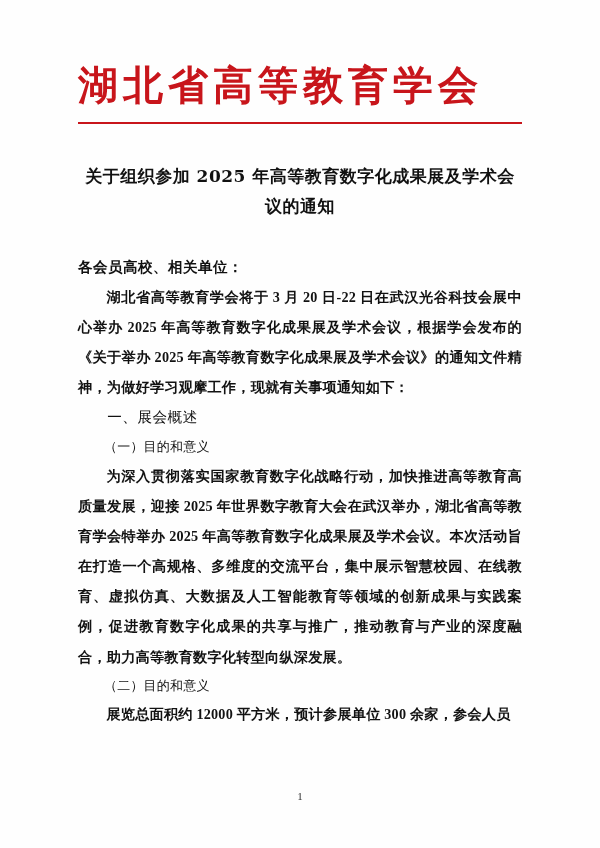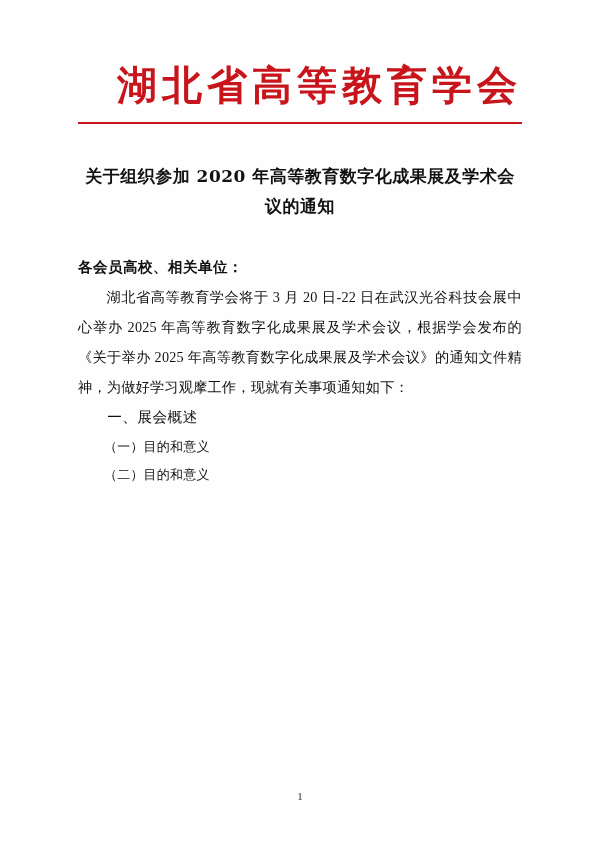--- a/index.html
+++ b/index.html
@@ -17,21 +17,21 @@
   .page {
     position: relative;
     width: 600px;
     height: 848px;
     box-sizing: border-box;
     padding: 0 78px;
     background: #fefefe;
   }
   .masthead {
     padding-top: 62px;
-    text-align: right;
+    text-align: left;
   }
   .masthead-title {
     font-family: "DejaVu Serif", "Liberation Serif", serif;
     font-weight: bold;
     font-size: 40px;
     letter-spacing: 5px;
     color: #c8151b;
     line-height: 1.15;
     white-space: nowrap;
   }
@@ -64,20 +64,21 @@
   }
   p.para {
     margin: 0;
     font-size: 14.2px;
     line-height: 2.12;
     text-align: justify;
     text-justify: inter-ideograph;
     letter-spacing: 0.2px;
     text-indent: 2em;
     color: #121212;
+    font-weight: bold;
   }
   p.heading-1 {
     margin: 0;
     font-family: "DejaVu Serif", "Liberation Serif", serif;
     font-weight: normal;
     font-size: 14.6px;
     line-height: 2.12;
     text-indent: 2em;
     letter-spacing: 0.5px;
     color: #111;
@@ -104,33 +105,35 @@
 </head>
 <body>
 
 <div class="page">
 
   <div class="masthead">
     <div class="masthead-title">湖北省高等教育学会</div>
     <div class="masthead-rule"></div>
   </div>
 
-  <div class="doc-title">关于组织参加 2020 年高等教育数字化成果展及学术会议的通知</div>
+  <div class="doc-title">关于组织参加 2025 年高等教育数字化成果展及学术会议的通知</div>
 
   <div class="body-block">
 
     <div class="salutation">各会员高校、相关单位：</div>
 
     <p class="para">湖北省高等教育学会将于 3 月 20 日-22 日在武汉光谷科技会展中心举办 2025 年高等教育数字化成果展及学术会议，根据学会发布的《关于举办 2025 年高等教育数字化成果展及学术会议》的通知文件精神，为做好学习观摩工作，现就有关事项通知如下：</p>
 
     <p class="heading-1">一、展会概述</p>
 
     <p class="heading-2">（一）目的和意义</p>
 
+    <p class="para">为深入贯彻落实国家教育数字化战略行动，加快推进高等教育高质量发展，迎接 2025 年世界数字教育大会在武汉举办，湖北省高等教育学会特举办 2025 年高等教育数字化成果展及学术会议。本次活动旨在打造一个高规格、多维度的交流平台，集中展示智慧校园、在线教育、虚拟仿真、大数据及人工智能教育等领域的创新成果与实践案例，促进教育数字化成果的共享与推广，推动教育与产业的深度融合，助力高等教育数字化转型向纵深发展。</p>
 
     <p class="heading-2">（二）目的和意义</p>
 
+    <p class="para">展览总面积约 12000 平方米，预计参展单位 300 余家，参会人员</p>
 
   </div>
 
   <div class="page-number">1</div>
 
 </div>
 
 </body></html>

